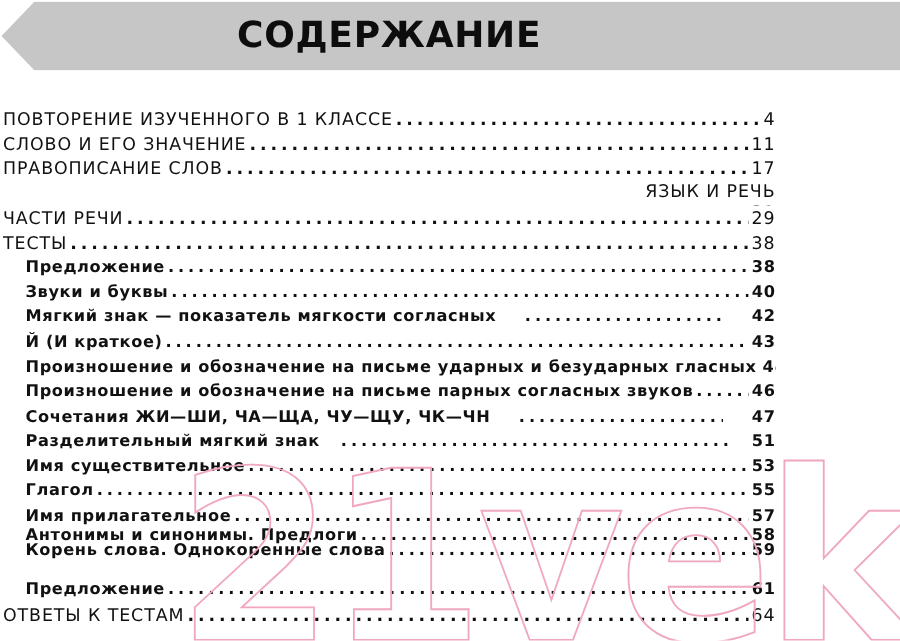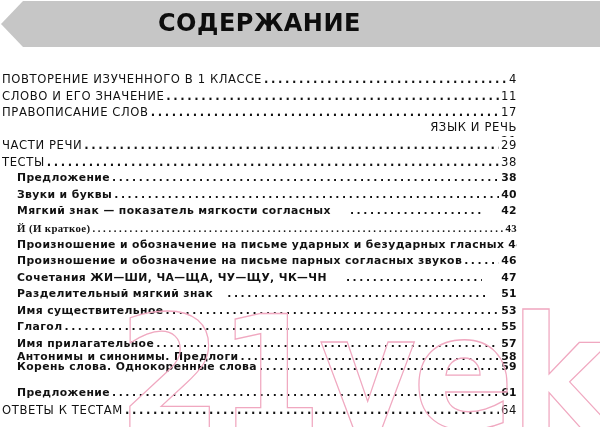--- a/index.html
+++ b/index.html
@@ -70,21 +70,21 @@
     <div class="row sub" style="top: 115.85px;">
       <span class="label">Звуки и буквы</span>
       <span class="dots"></span>
       <span class="page">40</span>
     </div>
     <div class="row sub" style="top: 132.4px; gap: 17px;">
       <span class="label">Мягкий знак — показатель мягкости согласных</span>
       <span class="dots"></span>
       <span class="page">42</span>
     </div>
-    <div class="row sub" style="top: 148.95px; font-family: Liberation Serif, serif;">
+    <div class="row sub" style="top: 148.95px;">
       <span class="label">Й (И краткое)</span>
       <span class="dots"></span>
       <span class="page">43</span>
     </div>
     <div class="row sub" style="top: 165.5px;">
       <span class="label">Произношение и обозначение на письме ударных и безударных гласных</span>
       <span class="dots"></span>
       <span class="page">44</span>
     </div>
     <div class="row sub" style="top: 182.05px;">

